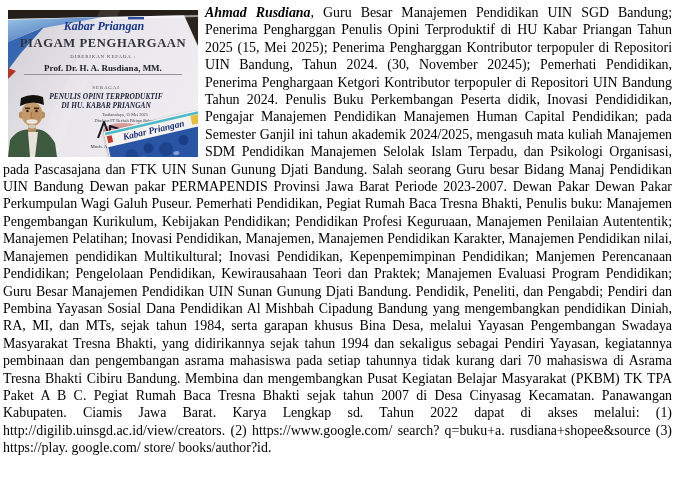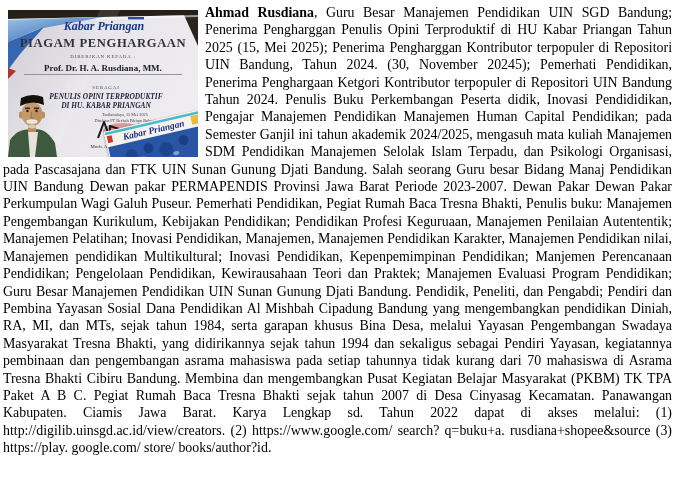--- a/index.html
+++ b/index.html
@@ -1,21 +1,21 @@
 <!DOCTYPE html>
 <html><head>
 <meta charset="utf-8">
 <style>
   html,body{margin:0;padding:0;}
   body{width:675px;height:489px;background:#ffffff;overflow:hidden;}
   .page{position:relative;width:675px;height:489px;background:#ffffff;
         font-family:"Liberation Serif",serif;}
   .bio{padding:4px 3px 0 3px;text-align:justify;font-size:13.9px;line-height:17.4px;
        color:#000;}
-  .bio .name{font-weight:bold;}
+  .bio .name{font-weight:bold;font-style:italic;}
   figure.cert{float:left;width:190px;height:147px;margin:6px 7px 2px 5px;position:relative;
               overflow:hidden;background:linear-gradient(120deg,#cfccd3 0%,#e9e7ec 45%,#f0eef1 100%);
               padding:0;}
   .abs{position:absolute;left:0;top:0;}
   .np{position:absolute;left:100px;top:110px;width:100px;height:50px;
       transform:rotate(-13deg);box-shadow:0 1px 3px rgba(0,0,0,0.45);background:#f5f3ef;}
   .np svg{display:block;}
 </style>
 </head>
 <body>

